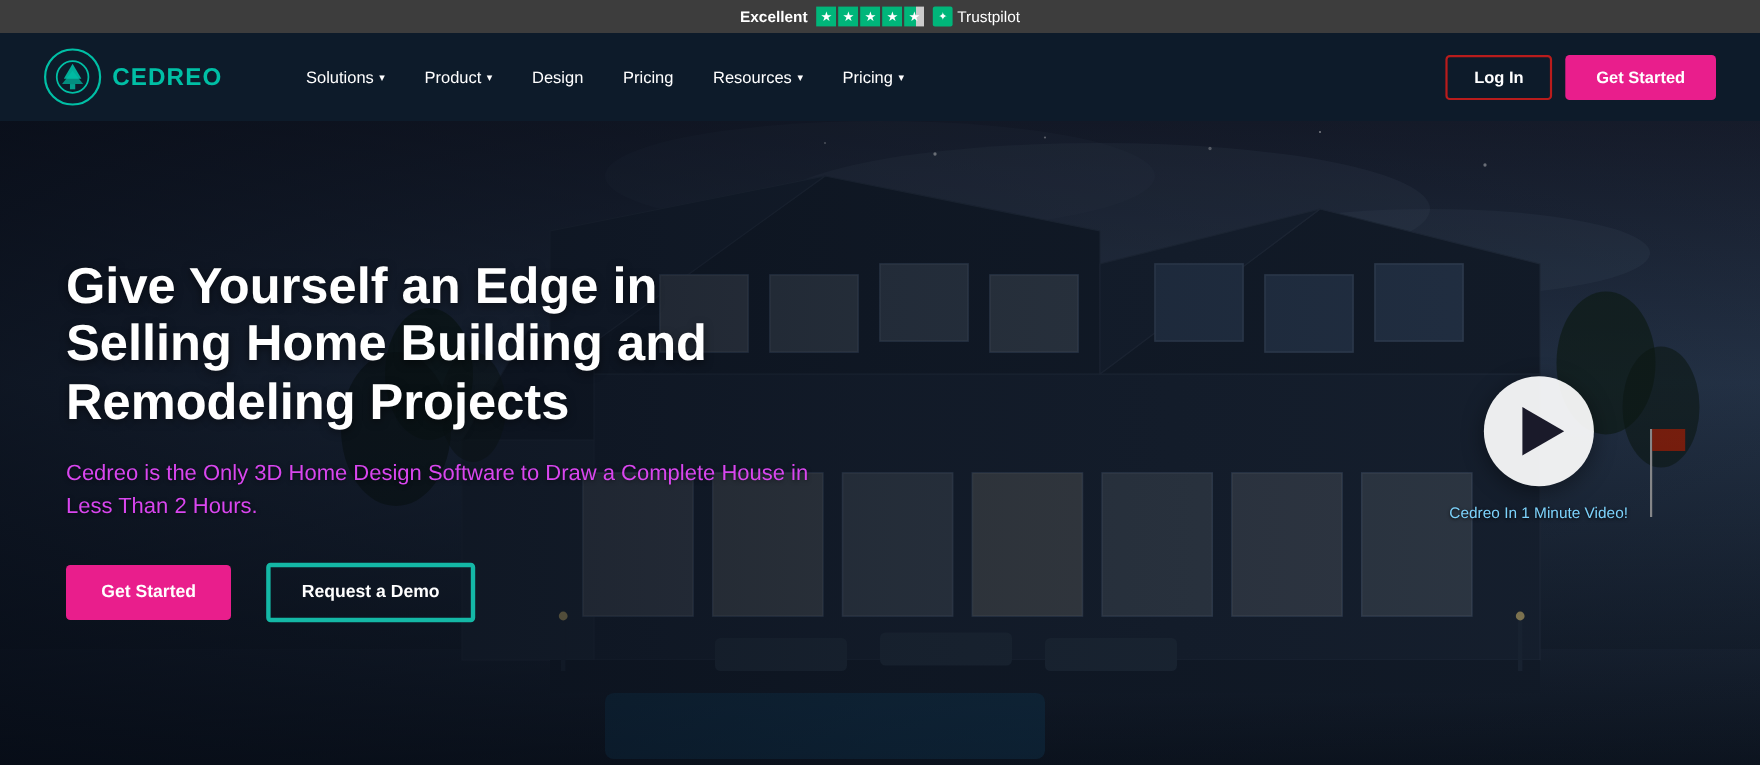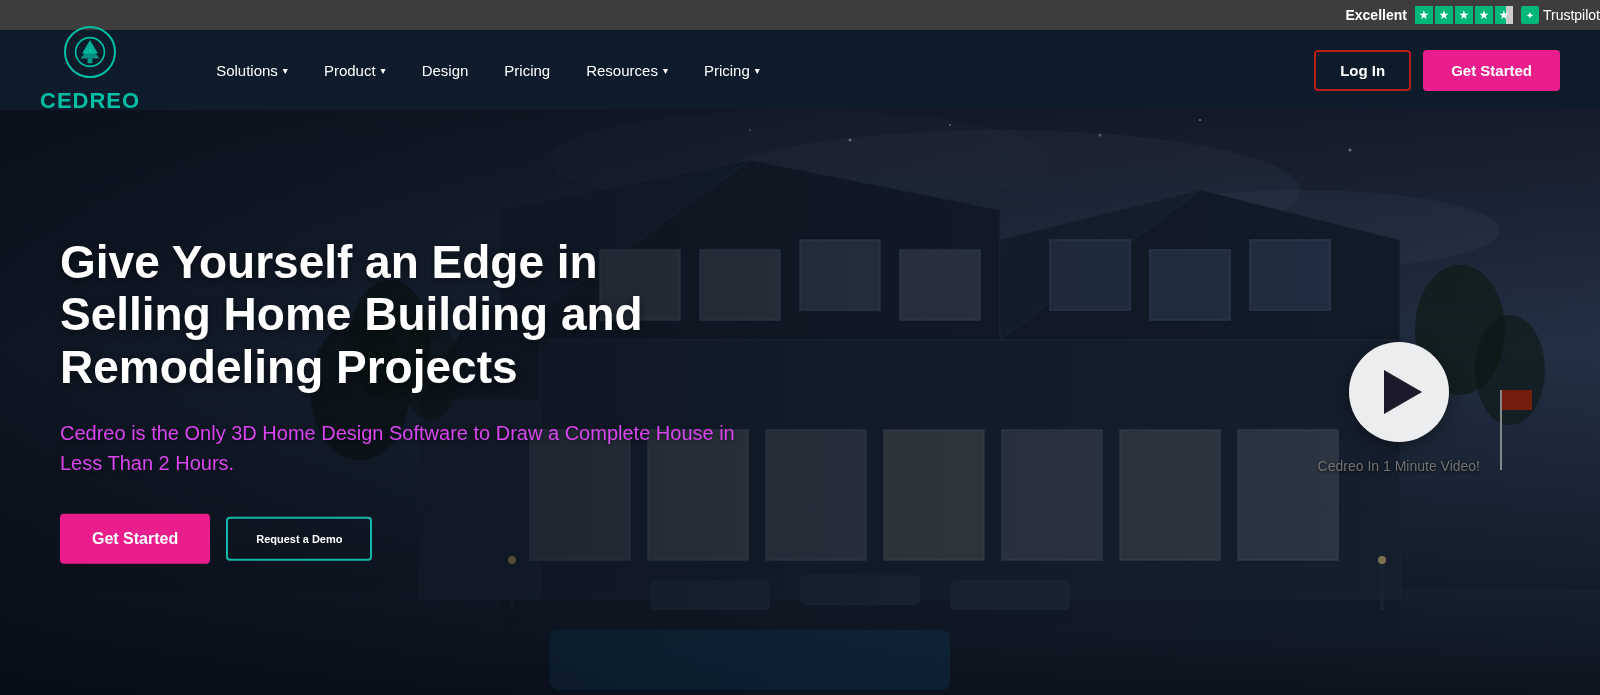--- a/index.html
+++ b/index.html
@@ -7,21 +7,21 @@
 
     
     .trustpilot-bar {
       background: #3d3d3d;
       color: #fff;
       text-align: center;
       padding: 6px 0;
       font-size: 14px;
       display: flex;
       align-items: center;
-      justify-content: flex-end;
+      justify-content: center;
       gap: 8px;
     }
     .tp-stars {
       display: flex;
       align-items: center;
       gap: 2px;
     }
     .tp-star {
       width: 18px;
       height: 18px;
@@ -69,21 +69,20 @@
       height: 80px;
       position: relative;
       z-index: 10;
     }
     .logo-area {
       display: flex;
       align-items: center;
       gap: 10px;
       margin-right: 60px;
       text-decoration: none;
-      flex-direction: column;
     }
     .logo-icon {
       width: 52px;
       height: 52px;
       border-radius: 50%;
       border: 2px solid #00bfa5;
       display: flex;
       align-items: center;
       justify-content: center;
       background: transparent;
@@ -190,21 +189,21 @@
     }
     .play-triangle {
       width: 0;
       height: 0;
       border-top: 22px solid transparent;
       border-bottom: 22px solid transparent;
       border-left: 38px solid #1a1a2a;
       margin-left: 8px;
     }
     .video-caption {
-      color: #737373;
+      color: #7dd3fc;
       font-size: 14px;
       text-align: center;
       text-shadow: 0 1px 3px rgba(0,0,0,0.8);
     }
 
     
     .corner-bracket {
       position: absolute;
       width: 30px;
       height: 30px;
@@ -251,27 +250,28 @@
       padding: 16px 32px;
       font-size: 16px;
       font-weight: 700;
       cursor: pointer;
       border-radius: 4px;
       font-family: inherit;
     }
     .btn-demo {
       background: transparent;
       color: #fff;
-      border: 2px solid #14b8a6;
+      border: 4px solid #14b8a6;
       padding: 14px 28px;
-      font-size: 11px;
+      font-size: 16px;
       font-weight: 700;
       cursor: pointer;
       border-radius: 4px;
       font-family: inherit;
+      margin-left: 16px;
     }
     .no-card {
       color: #bbb;
       font-size: 13px;
       margin-top: 8px;
     }
 
     
     .hero-overlay {
       position: absolute;

